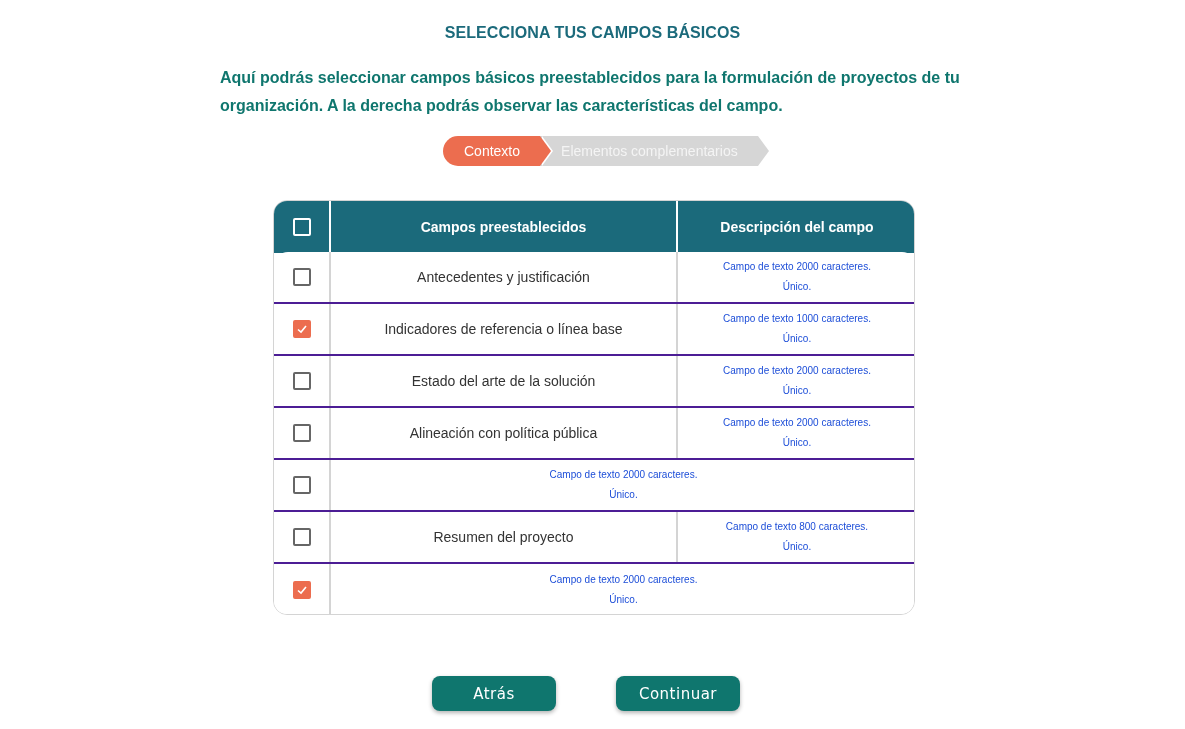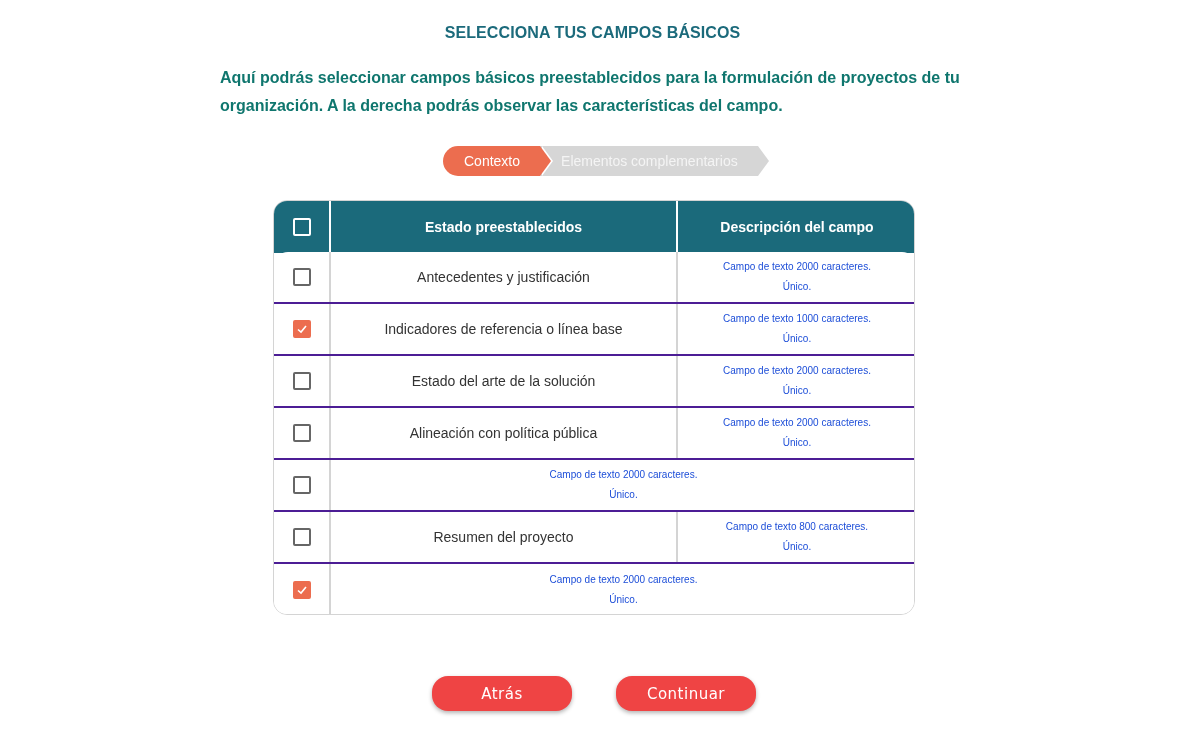--- a/index.html
+++ b/index.html
@@ -1,19 +1,19 @@
 <!DOCTYPE html>
 <html><head>
 <meta charset="utf-8">
 <style>
   html, body { margin:0; padding:0; background:#ffffff; }
   body { width:1185px; height:729px; position:relative; overflow:hidden; font-family:"Liberation Sans", sans-serif; color:#333; }
   .title { position:absolute; top:24px; left:0; width:1185px; text-align:center; font-size:16px; font-weight:700; color:#1b6a7b; letter-spacing:0.1px; }
   .subtitle { position:absolute; top:64px; left:220px; width:748px; font-size:16px; font-weight:700; color:#0f766e; line-height:28px; }
-  .steps { position:absolute; top:136px; left:443px; height:30px; display:flex;margin-top:10px; }
+  .steps { position:absolute; top:136px; left:443px; height:30px; display:flex; }
   .step { position:relative; height:30px; line-height:30px; font-size:14px; color:#fff; }
   .step-active { background:#ec6d4f; border-radius:15px 0 0 15px; padding:0 20px 0 21px; z-index:2; }
   .step-active::after { content:""; position:absolute; right:-11px; top:0; border-top:15px solid transparent; border-bottom:15px solid transparent; border-left:11px solid #ec6d4f; }
   .step-active::before { content:""; position:absolute; right:-13px; top:0; border-top:15px solid transparent; border-bottom:15px solid transparent; border-left:11px solid #fff; }
   .step-inactive { background:#d6d6d6; color:#f4f4f4; padding:0 20px 0 21px; margin-left:0; }
   .step-inactive::after { content:""; position:absolute; right:-11px; top:0; border-top:15px solid transparent; border-bottom:15px solid transparent; border-left:11px solid #d6d6d6; }
   .table-wrap { position:absolute; top:200px; left:273px; width:642px; height:415px; border:1px solid #d4d4d4; border-radius:14px; overflow:hidden; background:#fff; box-sizing:border-box; }
   .thead { position:absolute; top:0; left:0; width:642px; height:52px; background:#1b6a7b; }
   .tbody { position:absolute; top:51px; left:0; width:642px; background:#fff; border-radius:14px 14px 0 0; }
   .row { display:flex; height:52px; border-bottom:2px solid #4c1d95; box-sizing:border-box; }
@@ -22,21 +22,21 @@
   .c2 { width:347px; border-right:2px solid #d4d4d4; display:flex; align-items:center; justify-content:center; font-size:14px; color:#333; box-sizing:border-box; }
   .c3 { flex:1; display:flex; align-items:center; justify-content:center; text-align:center; font-size:10px; color:#1d4ed8; line-height:20px; padding:0 6px; box-sizing:border-box; }
   .hrow { display:flex; height:52px; }
   .hrow .c1, .hrow .c2 { border-right:2px solid #ffffff; }
   .hrow .c2, .hrow .c3 { color:#fff; font-weight:700; font-size:14px; }
   .cb { width:14px; height:14px; border:2px solid #666; border-radius:2px; background:#fff; box-sizing:content-box; display:flex; align-items:center; justify-content:center; }
   .cb.head { border-color:#fff; background:transparent; }
   .cb.checked { border-color:#ec6d4f; background:#ec6d4f; }
   .cb svg { display:none; }
   .cb.checked svg { display:block; }
-  .btn { position:absolute; top:676px; height:35px; width:140px; border-radius:16px; background:#ef4444; color:#fff; font-size:15px; border:none; box-shadow:0 2px 4px rgba(0,0,0,0.3); font-family:"DejaVu Sans", sans-serif; letter-spacing:0.5px; }
+  .btn { position:absolute; top:676px; height:35px; width:124px; border-radius:8px; background:#0f766e; color:#fff; font-size:15px; border:none; box-shadow:0 2px 4px rgba(0,0,0,0.3); font-family:"DejaVu Sans", sans-serif; letter-spacing:0.5px; }
   .btn-back { left:432px; }
   .btn-next { left:616px; }
 </style>
 </head>
 <body>
 
 <div class="title">SELECCIONA TUS CAMPOS BÁSICOS</div>
 <div class="subtitle">
   <div>Aquí podrás seleccionar campos básicos preestablecidos para la formulación de proyectos de tu</div>
   <div>organización. A la derecha podrás observar las características del campo.</div>
@@ -46,21 +46,21 @@
   <div class="step step-active">Contexto</div>
   <div class="step step-inactive">Elementos complementarios</div>
 </div>
 
 <div class="table-wrap">
   <div class="thead">
     <div class="hrow">
       <div class="c1">
         <div class="cb head"></div>
       </div>
-      <div class="c2">Estado preestablecidos</div>
+      <div class="c2">Campos preestablecidos</div>
       <div class="c3">Descripción del campo</div>
     </div>
   </div>
   <div class="tbody">
     <div class="row">
       <div class="c1">
           <div class="cb"></div>
         </div>
       <div class="c2">Antecedentes y justificación</div>
       <div class="c3">

